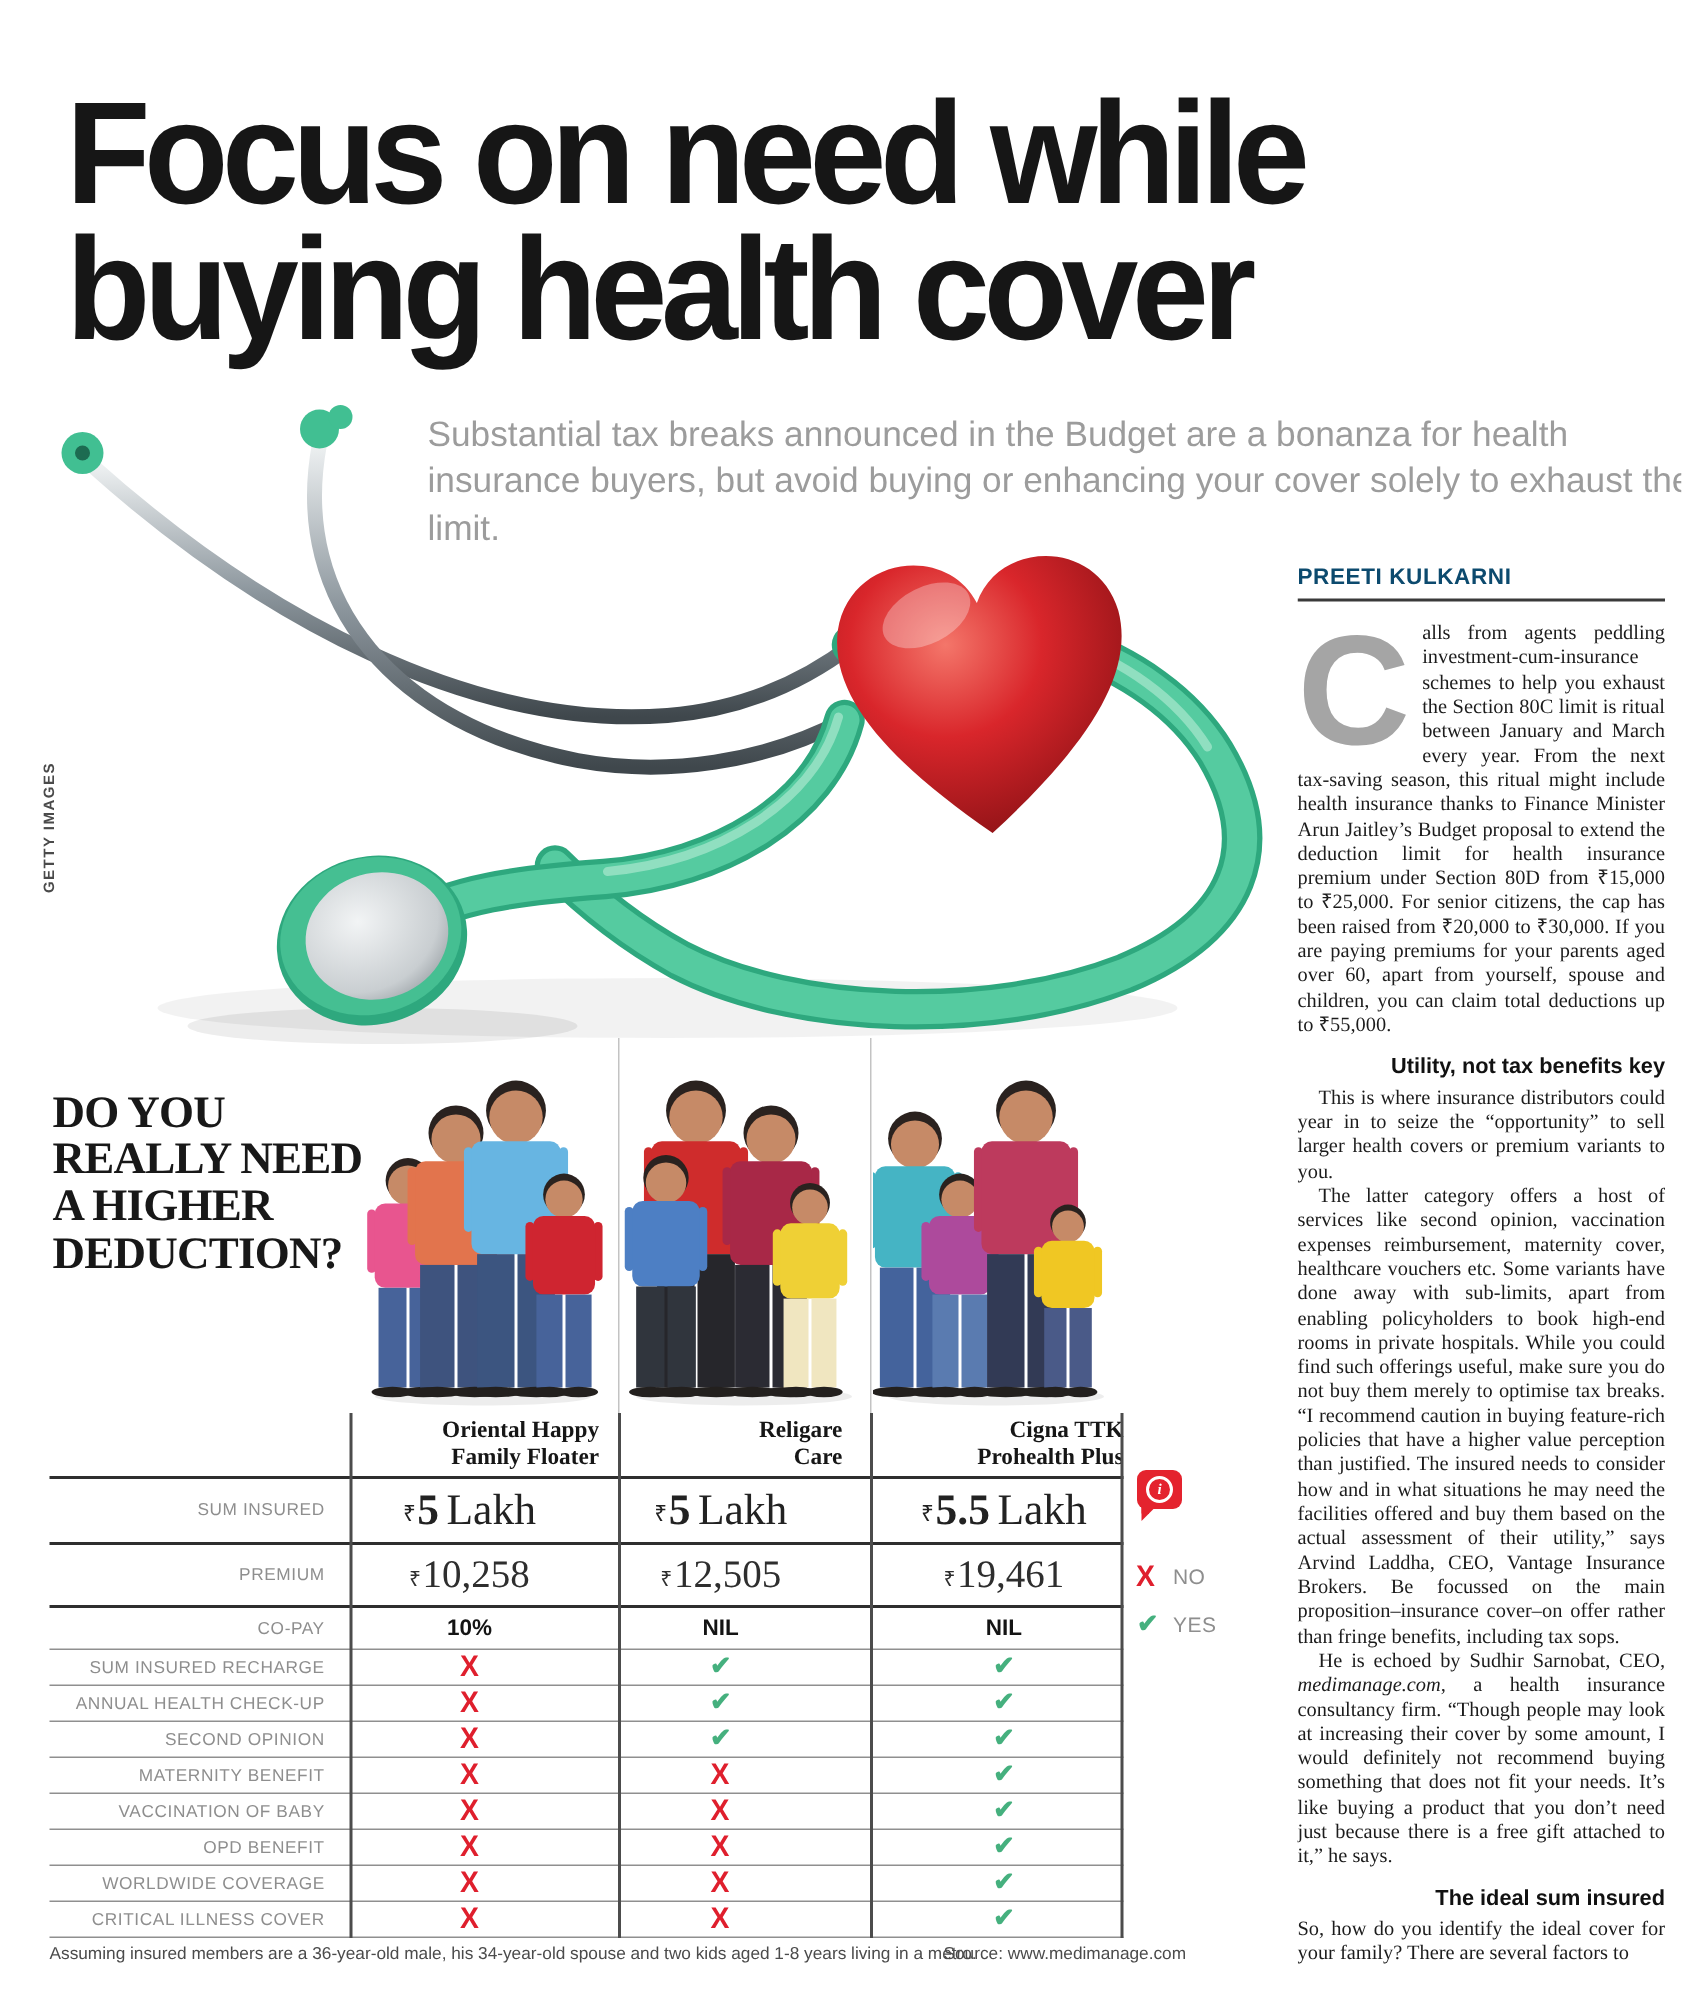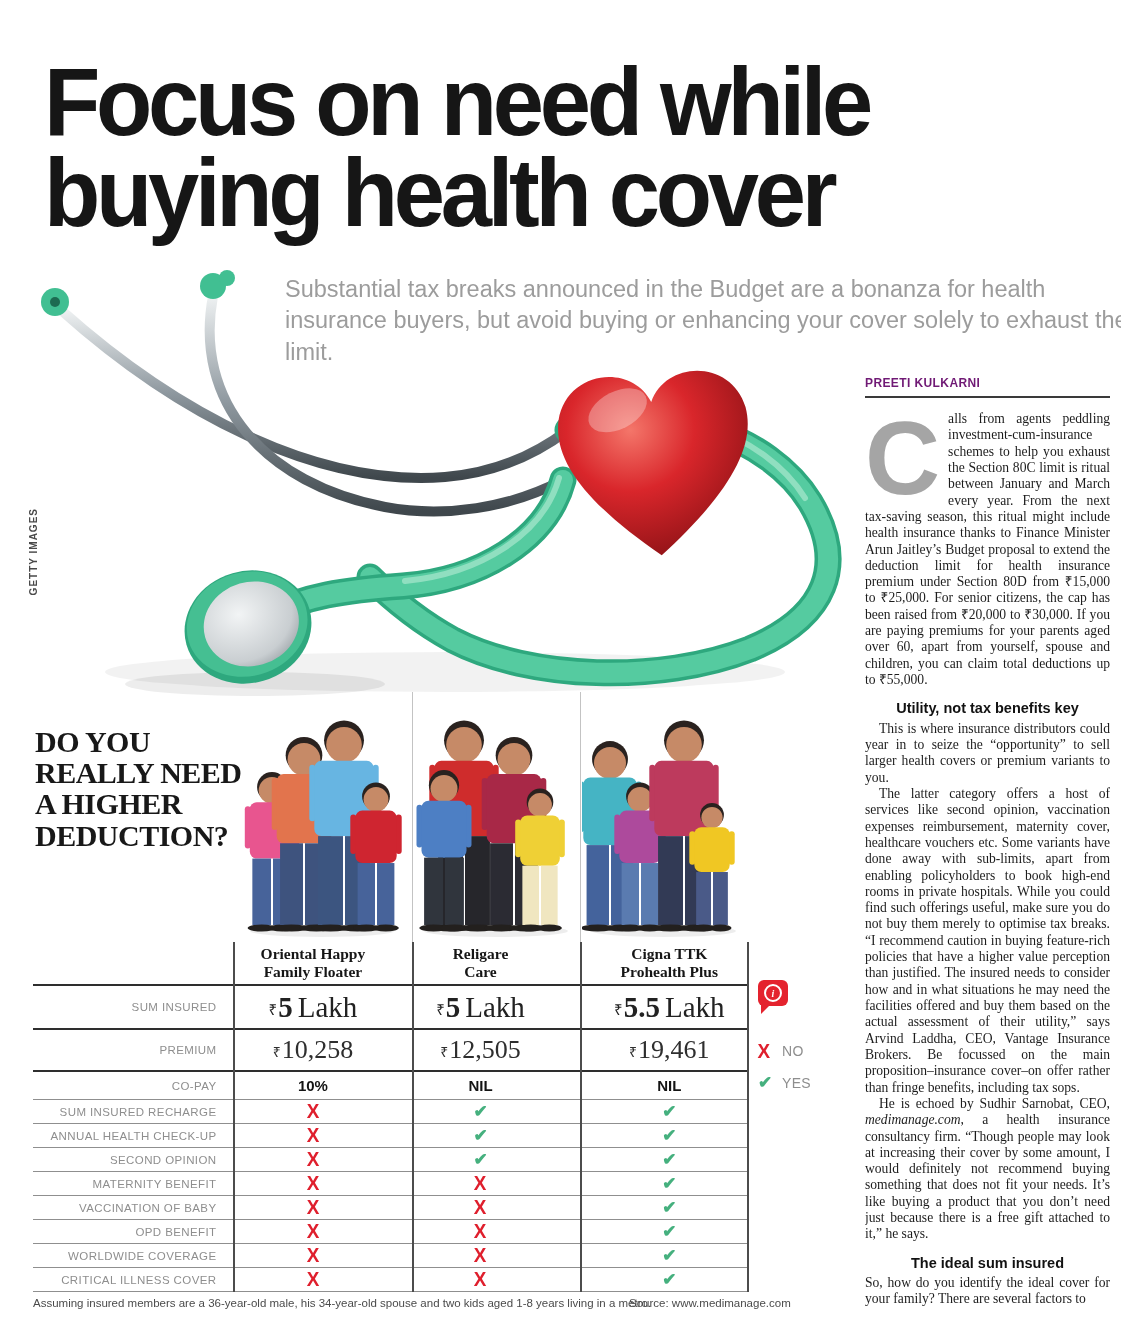--- a/index.html
+++ b/index.html
@@ -32,21 +32,21 @@
   .vline{position:absolute;top:0;bottom:0;width:1.5px;background:#4c4c4c;}
   .t-row{display:flex;align-items:center;box-sizing:border-box;}
   .t-row > div{box-sizing:border-box;}
   .t-row > :nth-child(1){width:200px;}
   .t-row > :nth-child(2){width:179px;}
   .t-row > :nth-child(3){width:168px;}
   .t-row > :nth-child(4){width:193px;padding-left:28px;}
   .t-label{text-align:right;padding-right:10px;font-size:11.5px;color:#8e8e8e;letter-spacing:.4px;}
   .t-cell{text-align:center;}
   .t-row.names{height:44px;align-items:center;border-bottom:2.5px solid #2e2e2e;}
-  .names .t-cell{font-family:"Liberation Serif",serif;font-weight:700;font-size:15.5px;line-height:1.15;color:#161616;}
+  .names .t-cell{font-family:"Liberation Serif",serif;font-weight:700;font-size:15.5px;line-height:1.15;color:#161616;text-align:right;}
   .t-row.sum{height:44px;border-bottom:2.5px solid #2e2e2e;}
   .sum .t-cell{font-family:"Liberation Serif",serif;font-size:29px;color:#222;}
   .rs{font-size:15px;position:relative;top:-2px;margin-right:1px;}
   .amt{font-weight:700;}
   .unit{margin-left:5px;text-align:right;}
   .t-row.prem{height:42px;border-bottom:2.5px solid #2e2e2e;}
   .prem .t-cell{font-family:"Liberation Serif",serif;font-size:26px;color:#2e2e2e;}
   .rs2{font-size:14px;position:relative;top:-1px;margin-right:1px;}
   .t-row.copay{height:28px;border-bottom:1.5px solid #8f8f8f;}
   .copay .t-cell{font-weight:700;font-size:15px;color:#141414;}
@@ -65,30 +65,30 @@
   .info-i{width:14px;height:14px;border:2px solid #fff;border-radius:50%;color:#fff;font-size:10px;font-weight:700;
           display:flex;align-items:center;justify-content:center;font-family:"Liberation Serif",serif;font-style:italic;}
   .note-text{margin-top:18px;font-style:italic;font-size:12.5px;line-height:1.55;color:#8e8e8e;}
   .legend{margin-top:36px;}
   .legend-row{display:flex;align-items:center;margin-bottom:14px;}
   .legend-row .lmark{width:24px;}
   .legend-row .ltext{font-size:14px;color:#8e8e8e;letter-spacing:.3px;}
 
   
   .article{position:absolute;left:865px;top:376px;width:245px;height:950px;overflow:hidden;}
-  .byline{font-size:12px;font-weight:700;letter-spacing:.4px;color:#701a75;padding-bottom:6px;
+  .byline{font-size:15px;font-weight:700;letter-spacing:.4px;color:#0c4a6e;padding-bottom:6px;
           border-bottom:2.5px solid #3a3a3a;}
   .art-body{margin-top:13px;font-family:"Liberation Serif",serif;font-size:13.6px;line-height:1.2;
             color:#1c1c1c;text-align:justify;}
   .art-body p{margin:0;}
   .art-body p.ind{text-indent:14px;}
   .dropcap{float:left;font-weight:700;font-size:104px;line-height:84px;color:#a5a5a5;margin:5px 8px 0 0;
            font-family:"Liberation Sans",sans-serif;}
   .subhead{font-family:"Liberation Sans",sans-serif;font-weight:700;font-size:14.5px;margin:12px 0 3px;
-           text-align:center;color:#111;}
+           text-align:right;color:#111;}
   .ital{font-style:italic;}
 </style>
 </head>
 <body>
 
 <div class="page">
 
   <div class="headline">
     <div>Focus on need while</div>
     <div>buying health cover</div>

